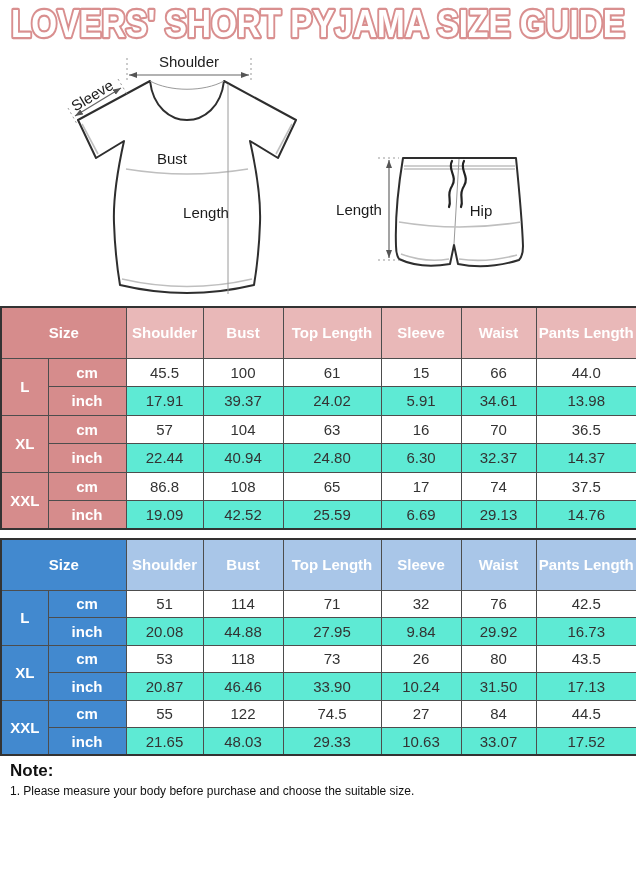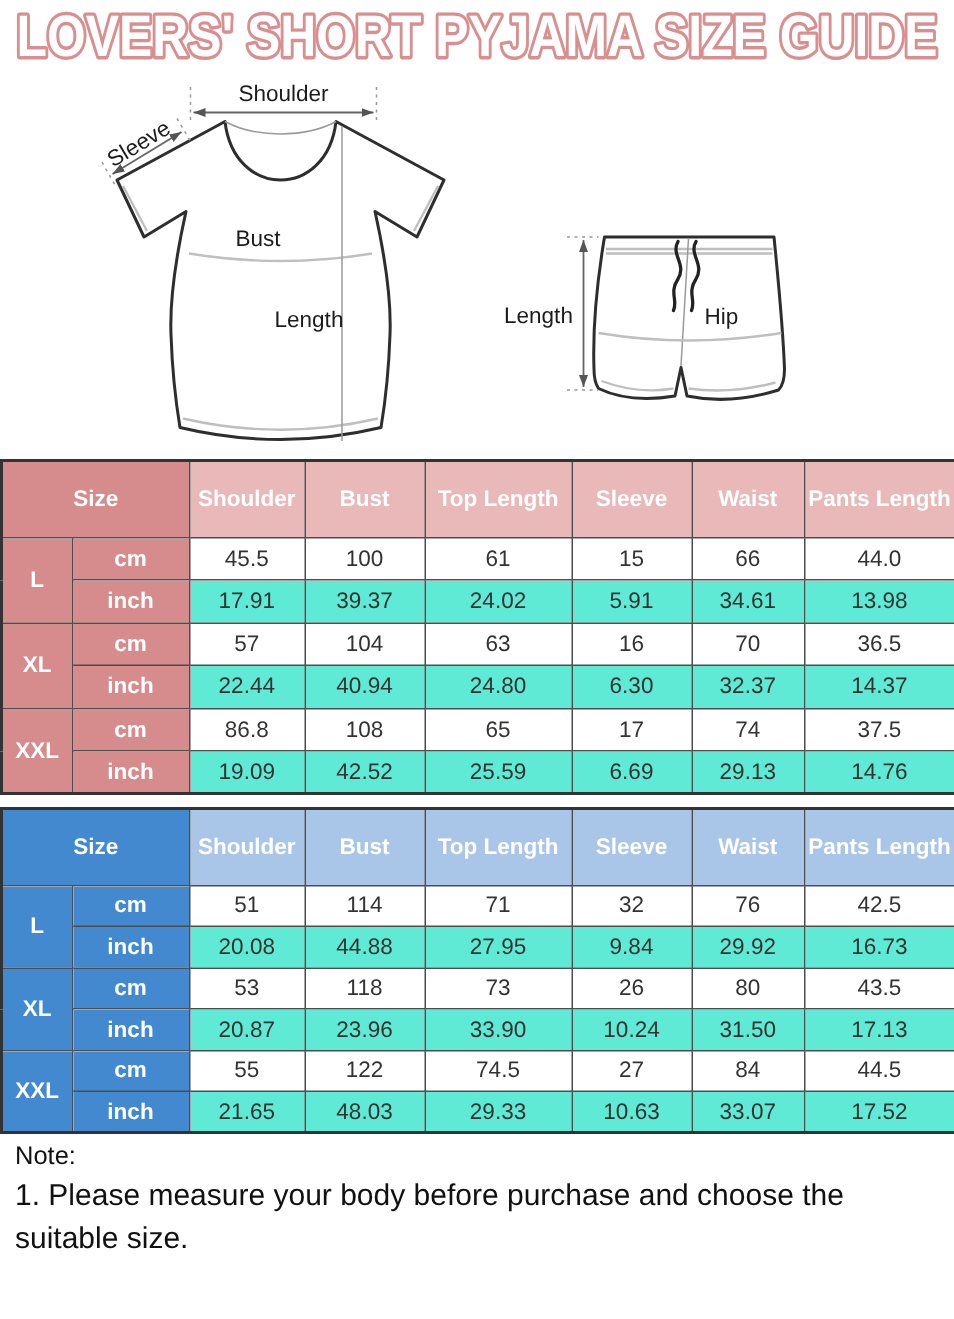--- a/index.html
+++ b/index.html
@@ -46,22 +46,22 @@
   #table-men tbody tr{height:27.5px;}
   .size-table th{font-weight:bold;font-size:15px;color:#fff;}
   .size-table td{font-size:15px;color:#333;background:#fff;}
   .size-table tr.alt td{background:#5eead4;}
   .women .accent,.women tbody th{background:var(--pink-accent,#d68c8c);}
   .women thead th.colhead{background:var(--pink-light,#e9b8b8);}
   .men .accent,.men tbody th{background:var(--blue-accent,#4289cf);}
   .men thead th.colhead{background:var(--blue-light,#a9c6e8);}
   
   .note{position:absolute;top:761px;left:10px;width:618px;color:#111;}
-  .note-heading{font-weight:normal;font-size:17px;margin:0 0 2px 0;}
-  .note p{font-size:20px;line-height:1.45;margin:2px 0 15px 0;}
+  .note-heading{font-weight:bold;font-size:17px;margin:0 0 2px 0;}
+  .note p{font-size:12px;line-height:1.45;margin:2px 0 15px 0;}
 </style>
 </head>
 <body>
 
 <div class="page">
 
   <svg class="title-svg" width="636" height="50" viewBox="0 0 636 50">
     <text class="title-text" x="318" y="37" text-anchor="middle" textLength="614" lengthAdjust="spacingAndGlyphs">LOVERS' SHORT PYJAMA SIZE GUIDE</text>
   </svg>
 
@@ -259,21 +259,21 @@
           <td>53</td>
           <td>118</td>
           <td>73</td>
           <td>26</td>
           <td>80</td>
           <td>43.5</td>
         </tr>
         <tr class="alt">
           <th>inch</th>
           <td>20.87</td>
-          <td>23.96</td>
+          <td>46.46</td>
           <td>33.90</td>
           <td>10.24</td>
           <td>31.50</td>
           <td>17.13</td>
         </tr>
         <tr class="">
           <th rowspan="2">XXL</th>
           <th>cm</th>
           <td>55</td>
           <td>122</td>

